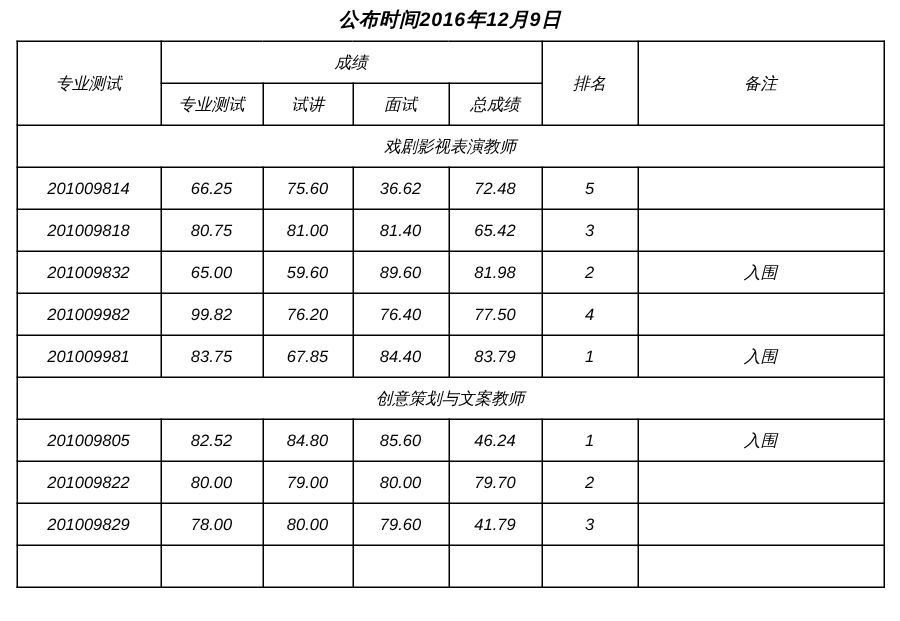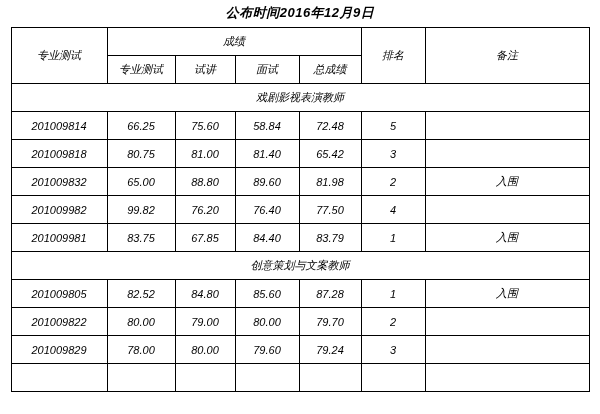--- a/index.html
+++ b/index.html
@@ -112,40 +112,40 @@
     <tbody>
 
       <tr class="group-row">
         <td colspan="7">戏剧影视表演教师</td>
       </tr>
 
       <tr>
         <td class="cell-num">201009814</td>
         <td class="cell-num">66.25</td>
         <td class="cell-num">75.60</td>
-        <td class="cell-num">58.84</td>
+        <td class="cell-num">36.62</td>
         <td class="cell-num">72.48</td>
         <td class="cell-num">5</td>
         <td class="cell-remark"></td>
       </tr>
 
       <tr>
         <td class="cell-num">201009818</td>
         <td class="cell-num">80.75</td>
         <td class="cell-num">81.00</td>
         <td class="cell-num">81.40</td>
         <td class="cell-num">65.42</td>
         <td class="cell-num">3</td>
         <td class="cell-remark"></td>
       </tr>
 
       <tr>
         <td class="cell-num">201009832</td>
         <td class="cell-num">65.00</td>
-        <td class="cell-num">88.80</td>
+        <td class="cell-num">59.60</td>
         <td class="cell-num">89.60</td>
         <td class="cell-num">81.98</td>
         <td class="cell-num">2</td>
         <td class="cell-remark">入围</td>
       </tr>
 
       <tr>
         <td class="cell-num">201009982</td>
         <td class="cell-num">99.82</td>
         <td class="cell-num">76.20</td>
@@ -167,41 +167,41 @@
 
       <tr class="group-row">
         <td colspan="7">创意策划与文案教师</td>
       </tr>
 
       <tr>
         <td class="cell-num">201009805</td>
         <td class="cell-num">82.52</td>
         <td class="cell-num">84.80</td>
         <td class="cell-num">85.60</td>
-        <td class="cell-num">87.28</td>
+        <td class="cell-num">46.24</td>
         <td class="cell-num">1</td>
         <td class="cell-remark">入围</td>
       </tr>
 
       <tr>
         <td class="cell-num">201009822</td>
         <td class="cell-num">80.00</td>
         <td class="cell-num">79.00</td>
         <td class="cell-num">80.00</td>
         <td class="cell-num">79.70</td>
         <td class="cell-num">2</td>
         <td class="cell-remark"></td>
       </tr>
 
       <tr>
         <td class="cell-num">201009829</td>
         <td class="cell-num">78.00</td>
         <td class="cell-num">80.00</td>
         <td class="cell-num">79.60</td>
-        <td class="cell-num">79.24</td>
+        <td class="cell-num">41.79</td>
         <td class="cell-num">3</td>
         <td class="cell-remark"></td>
       </tr>
 
       <tr class="empty-row">
         <td class="cell-num"></td>
         <td class="cell-num"></td>
         <td class="cell-num"></td>
         <td class="cell-num"></td>
         <td class="cell-num"></td>

